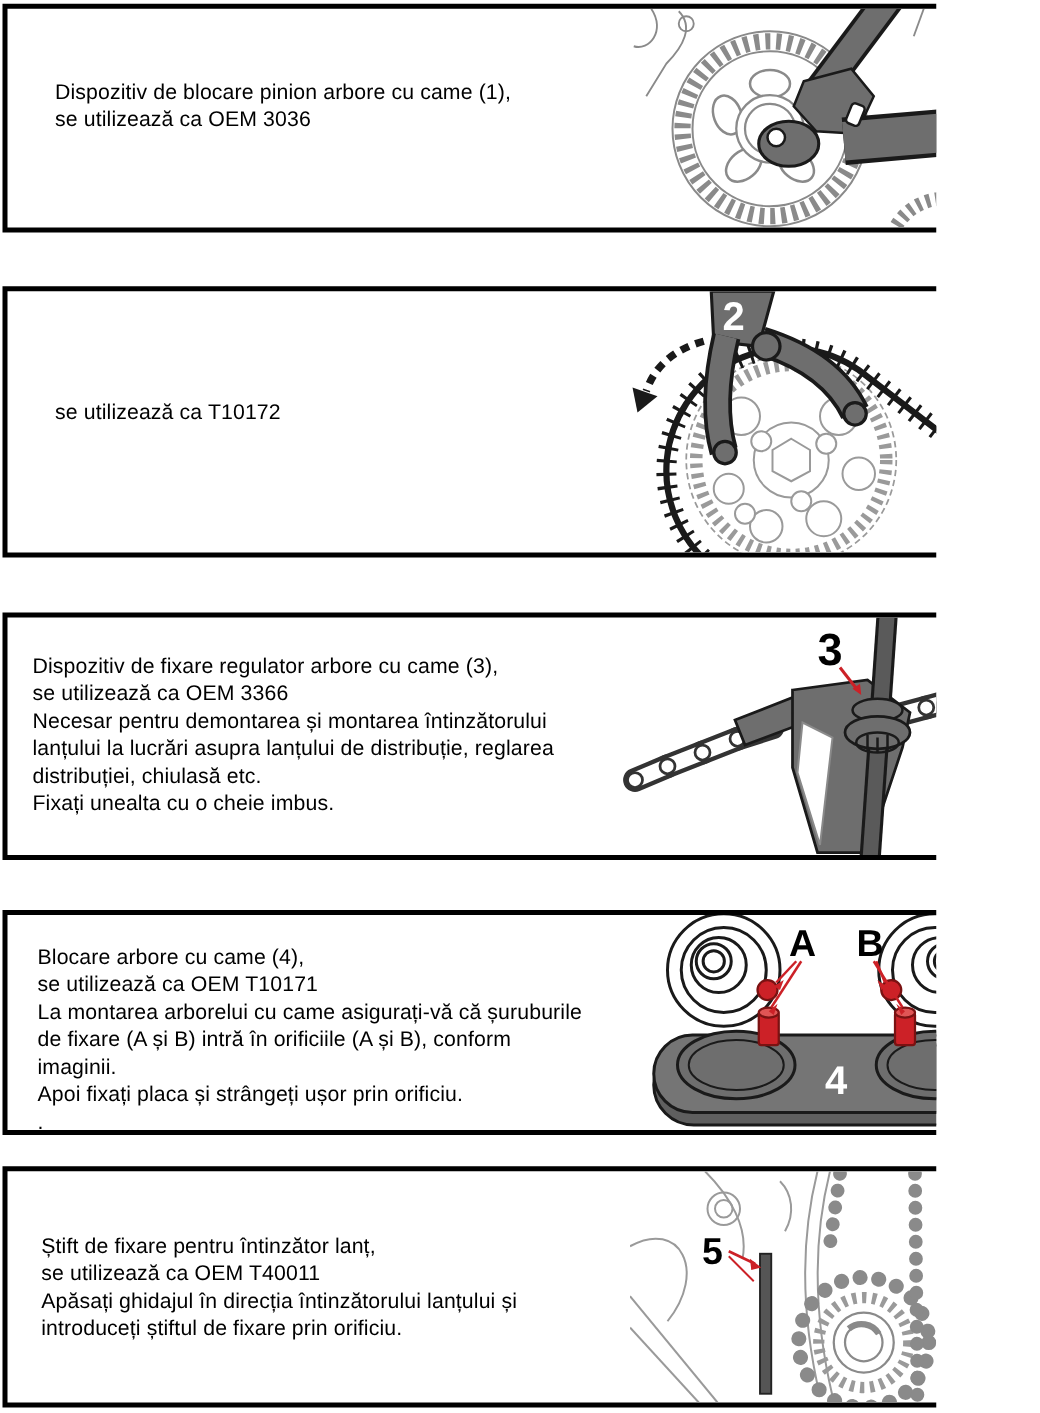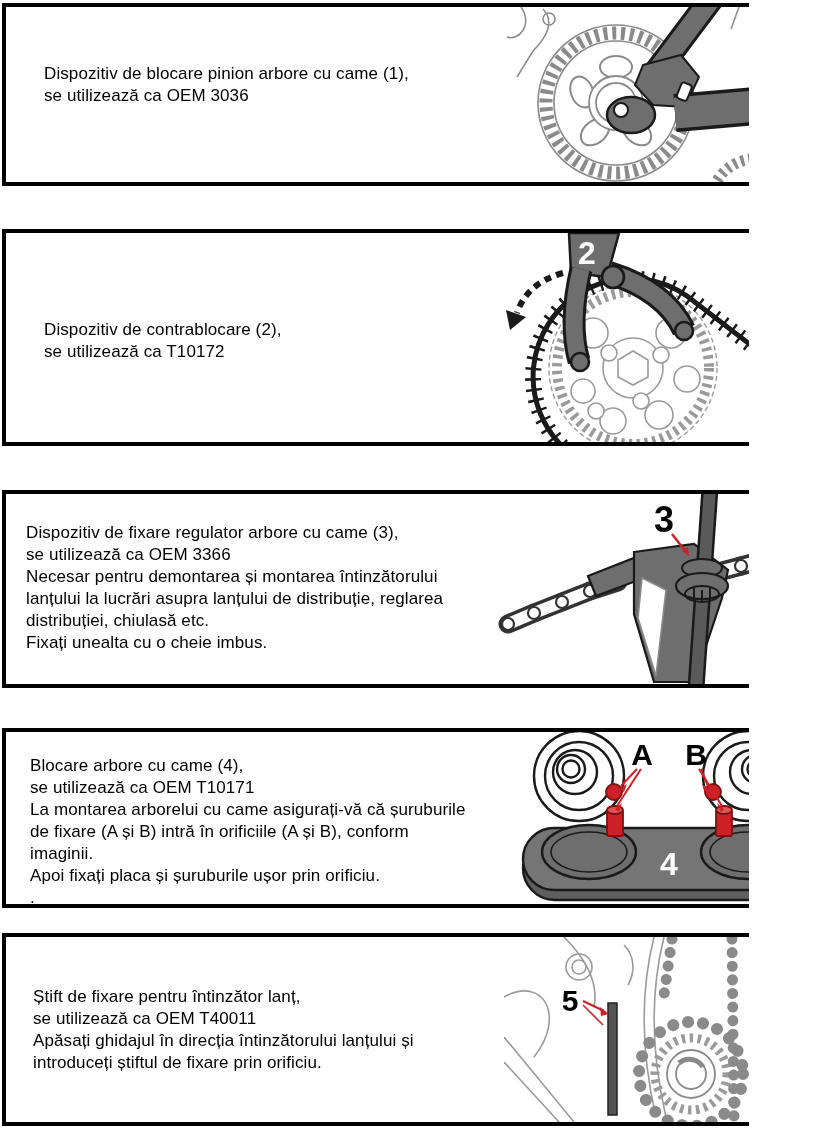--- a/index.html
+++ b/index.html
@@ -75,21 +75,20 @@
         <line x1="172" y1="106" x2="335" y2="92" stroke="#1a1a1a" stroke-width="38"></line>
         <line x1="172" y1="106" x2="335" y2="92" stroke="#6e6e6e" stroke-width="31"></line>
         <rect x="176" y="76" width="11" height="17" rx="3" transform="rotate(22 181 84)" fill="#ffffff" stroke="#1a1a1a" stroke-width="2"></rect>
         <text x="262" y="112" font-size="32" font-weight="bold" fill="#ffffff" text-anchor="middle" transform="rotate(-5 262 104)">1</text>
       </g>
     </svg>
   </section>
 
   <section class="panel" id="p2">
     <div class="panel-text">
-      <div>Dispozitiv de contrablocare (2),</div>
       <div>se utilizează ca T10172</div>
     </div>
     <svg class="panel-figure" width="325" height="209" viewBox="0 0 325 209">
 
       <g stroke="#9a9a9a" fill="#ffffff">
         <circle cx="132" cy="135" r="84" fill="#ffffff" stroke-width="1.4" stroke-dasharray="5 3"></circle>
         <circle cx="132" cy="135" r="76" fill="none" stroke-width="10" stroke-dasharray="3.5 4.5"></circle>
         <circle cx="132" cy="135" r="30" stroke-width="1.6"></circle>
         <polygon points="132,118 147,127 147,144 132,152 117,144 117,127" fill="#ffffff" stroke-width="1.6"></polygon>
         <circle cx="92" cy="100" r="15" stroke-width="1.6"></circle>
@@ -195,21 +194,21 @@
     </svg>
   </section>
 
   <section class="panel" id="p4">
     <div class="panel-text">
       <div>Blocare arbore cu came (4),</div>
       <div>se utilizează ca OEM T10171</div>
       <div>La montarea arborelui cu came asigurați-vă că șuruburile</div>
       <div>de fixare (A și B) intră în orificiile (A și B), conform</div>
       <div>imaginii.</div>
-      <div>Apoi fixați placa și șuruburile ușor prin orificiu.</div>
+      <div>Apoi fixați placa și strângeți ușor prin orificiu.</div>
       <div>.</div>
     </div>
     <svg class="panel-figure" width="325" height="172" viewBox="0 0 325 172">
 
       <g fill="#ffffff" stroke="#1a1a1a" stroke-width="2.4">
         <circle cx="78" cy="44" r="45"></circle>
           <circle cx="78" cy="44" r="34"></circle>
         <circle cx="74" cy="40" r="22"></circle>
           <circle cx="70" cy="37" r="14"></circle>
           <circle cx="70" cy="37" r="8.5"></circle>

